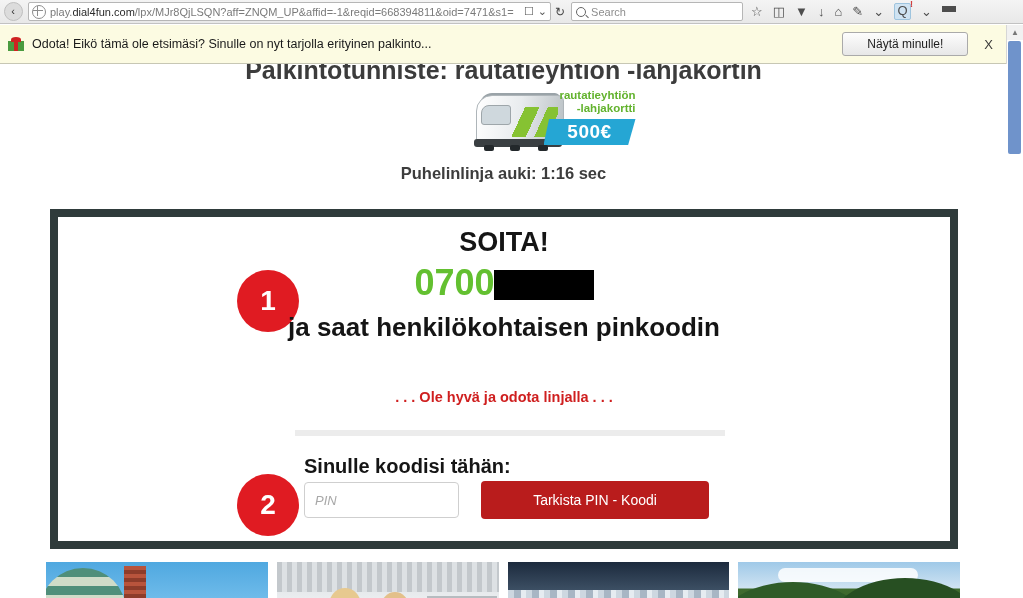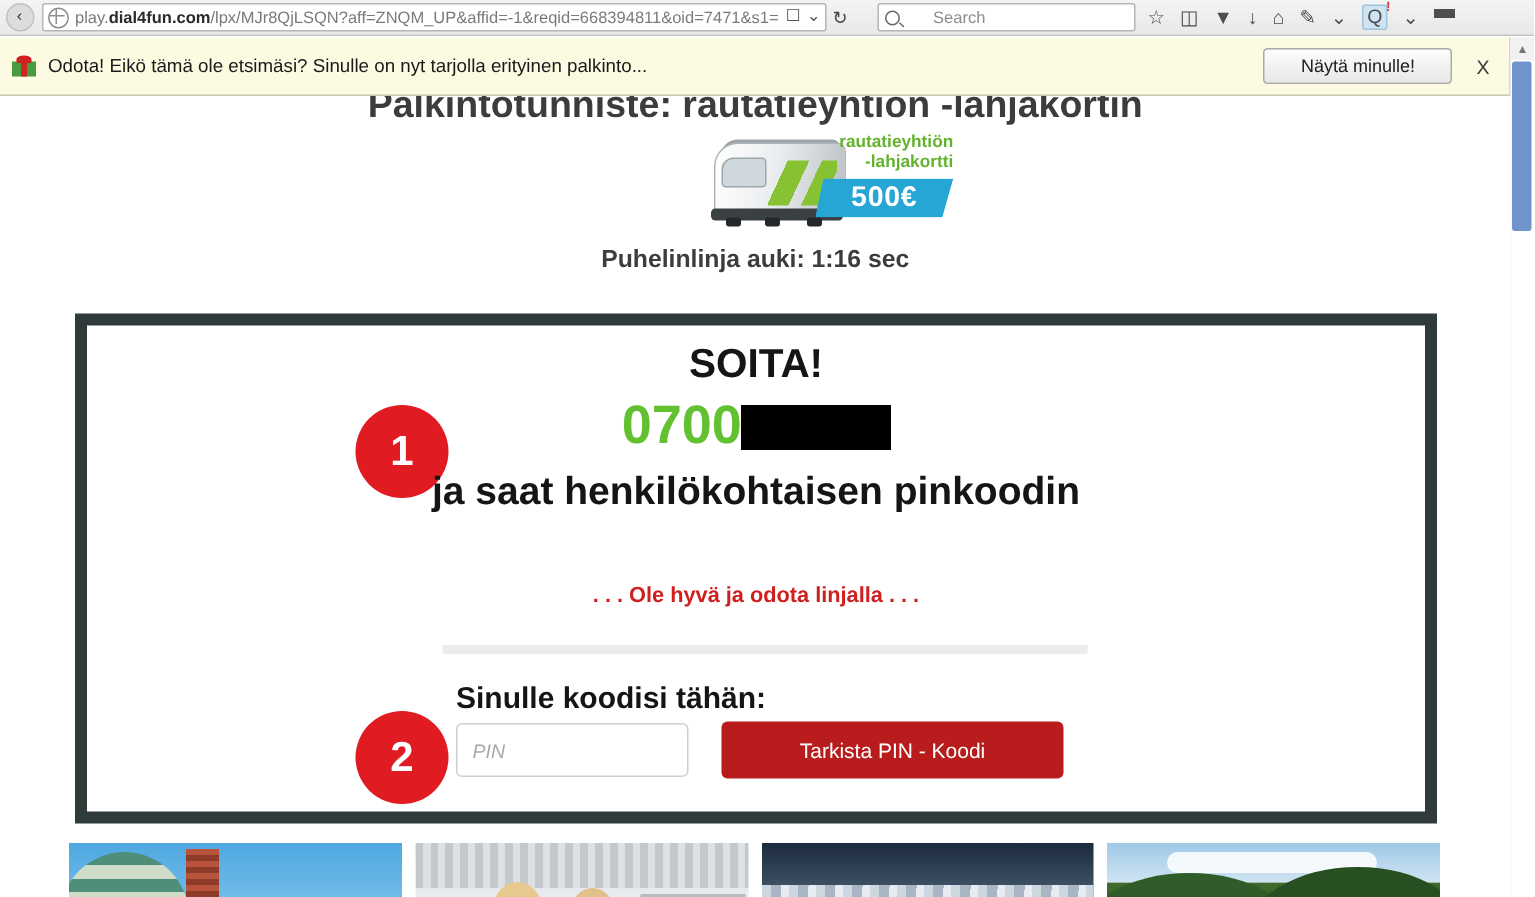--- a/index.html
+++ b/index.html
@@ -70,40 +70,39 @@
     position: relative;
   }
   .globe:before {
     content:"";
     position:absolute; left:0; top:4px; width:10px; height:1px; background:#8d8d8d;
   }
   .globe:after {
     content:"";
     position:absolute; left:4px; top:0; width:1px; height:10px; background:#8d8d8d;
   }
-  .url-domain { color: #2a2a2a; font-weight: bold; }
+  .url-domain { color: #2a2a2a; font-weight: normal; }
   .url-rest { color: #7a7a7a; }
   .url-icons { margin-left: auto; display: flex; align-items: center; gap: 4px; padding-left:4px;}
   .mini-ico { color:#555; font-size: 11px; line-height:1;}
   .reload { font-size: 12px; color:#444; margin-left:4px; flex:0 0 auto;}
   .searchbar {
     flex: 0 0 auto;
     width: 172px;
     height: 19px;
-    margin-left: 20px;
+    margin-left: 6px;
     background: #ffffff;
     border: 1px solid #b6b6b6;
     border-radius: 2px;
     display: flex;
     align-items: center;
     padding: 0 4px;
     box-sizing: border-box;
     font-size: 11px;
     color: #8d8d8d;
-    gap: 17px;
   }
   .mag {
     width: 8px; height: 8px;
     border: 1.3px solid #666;
     border-radius: 50%;
     position: relative;
     margin-right: 5px;
     flex: 0 0 auto;
   }
   .mag:after {

